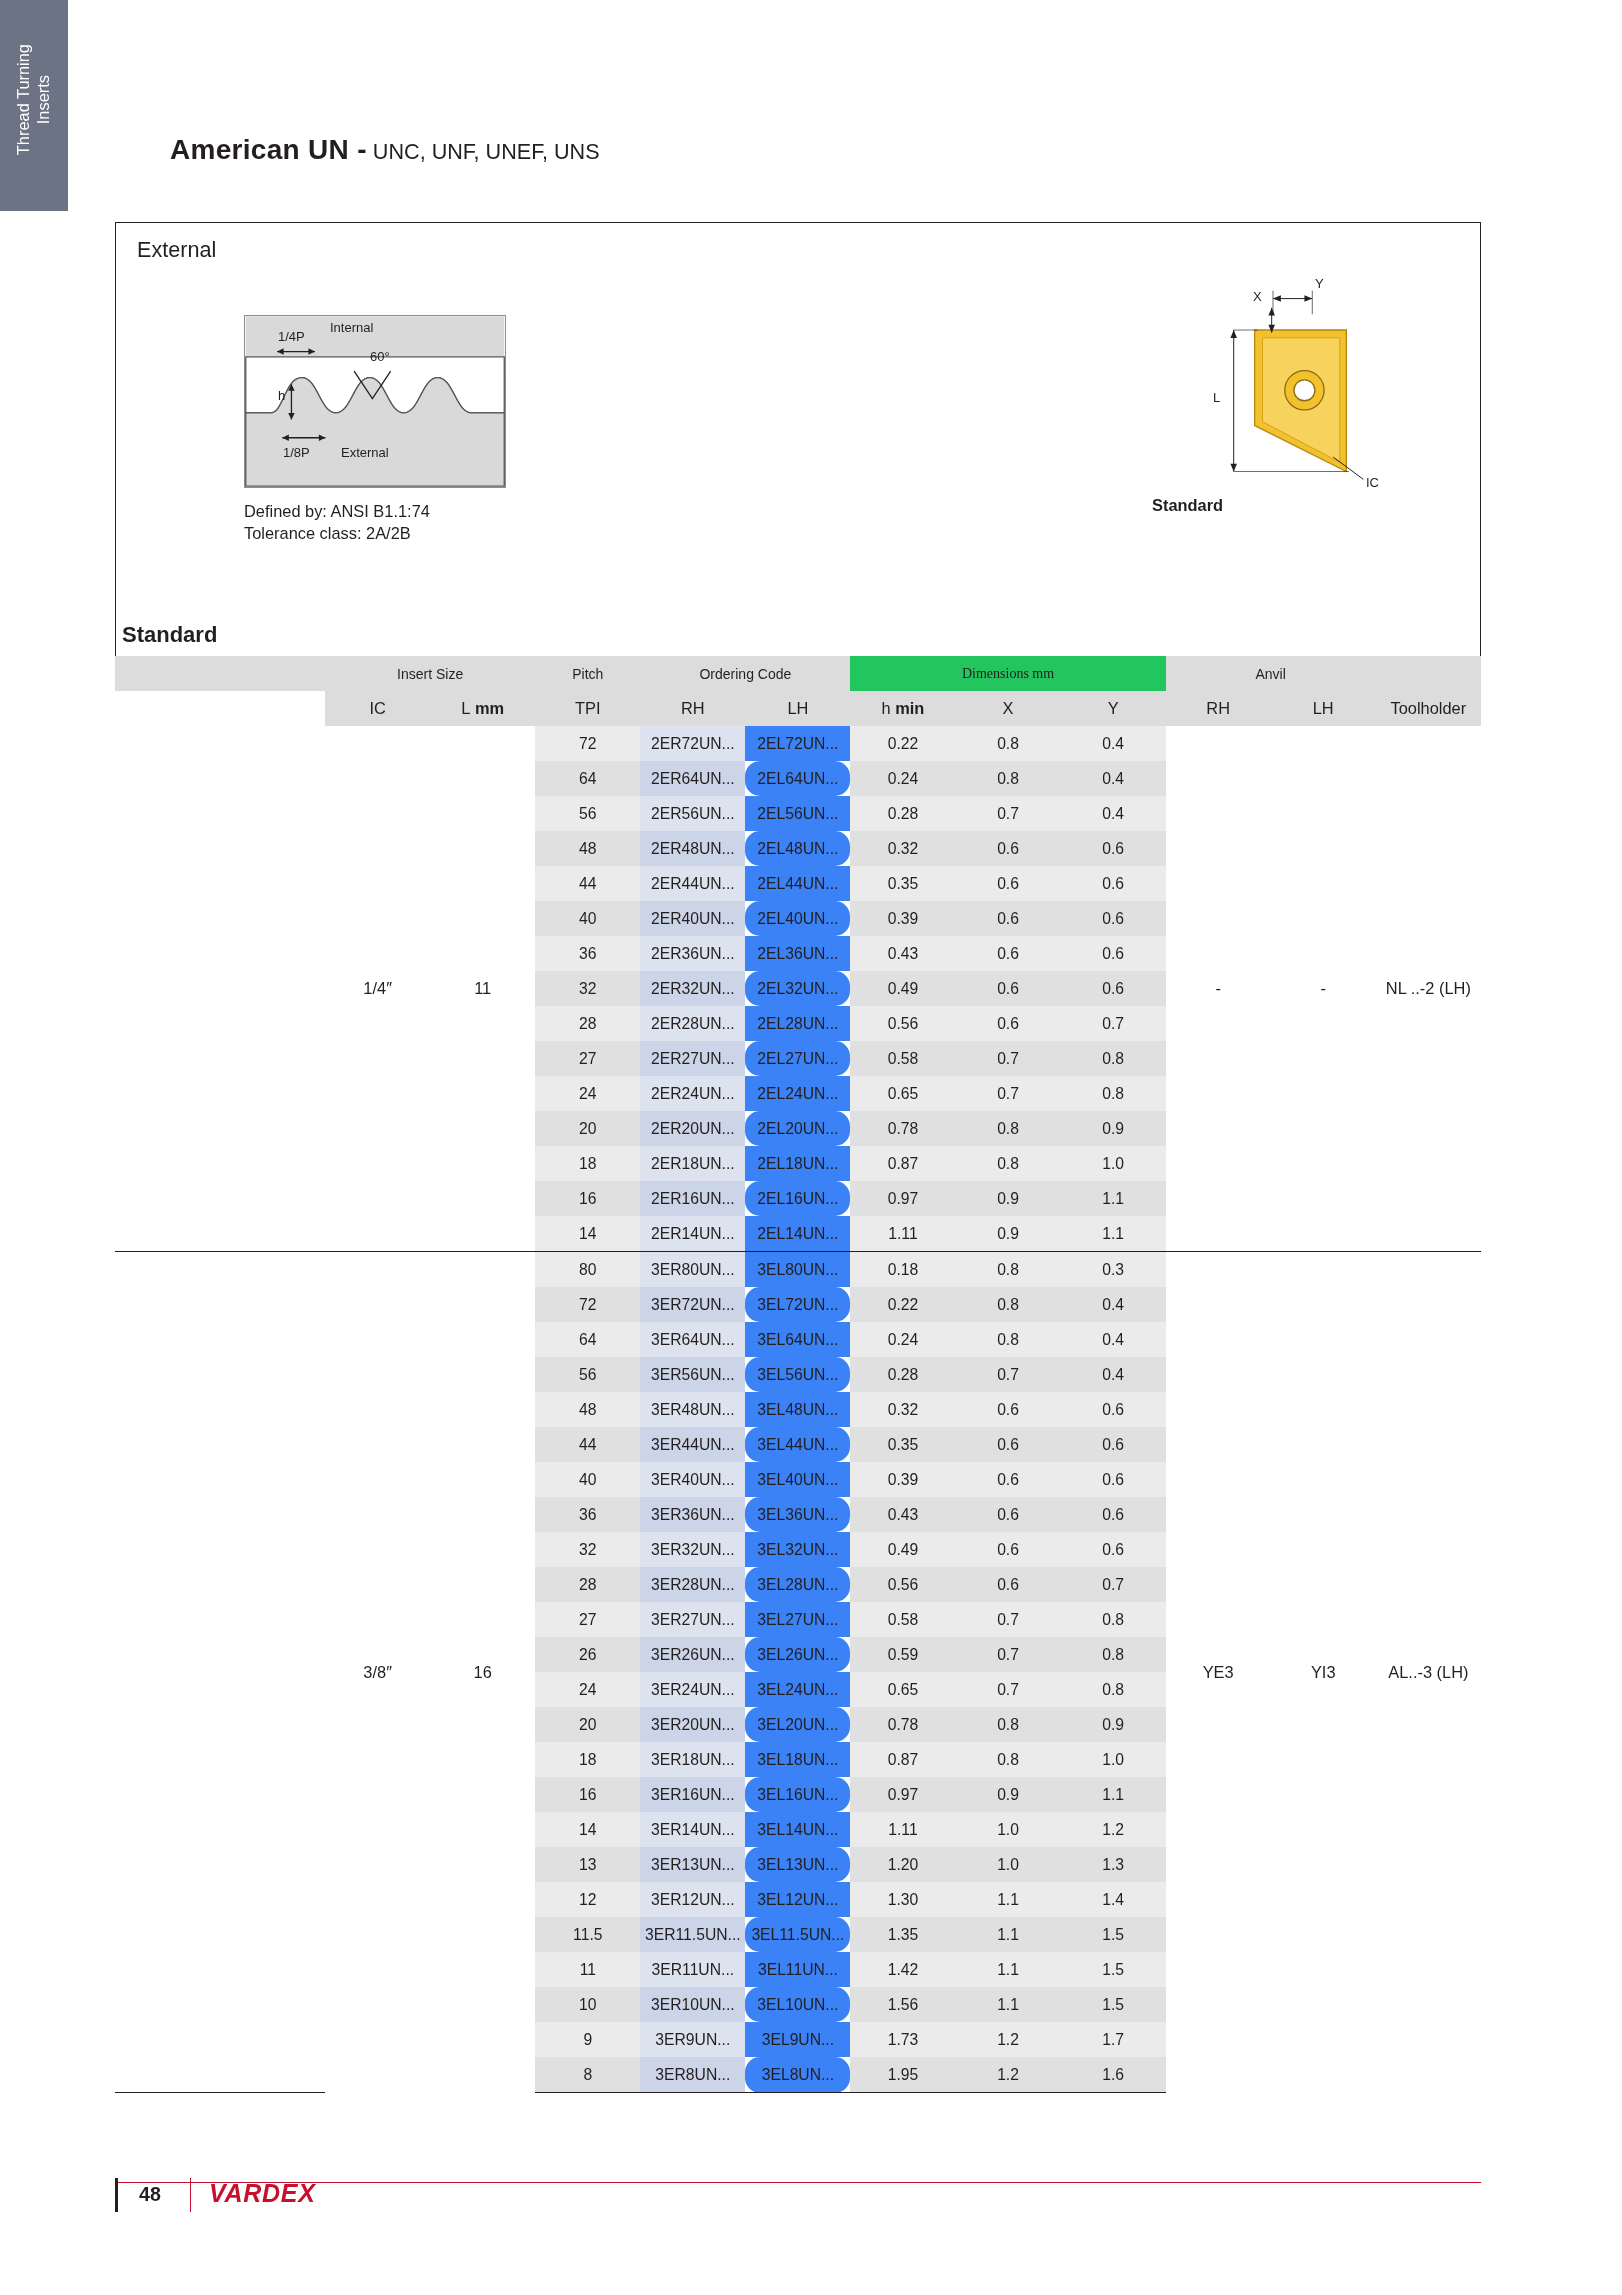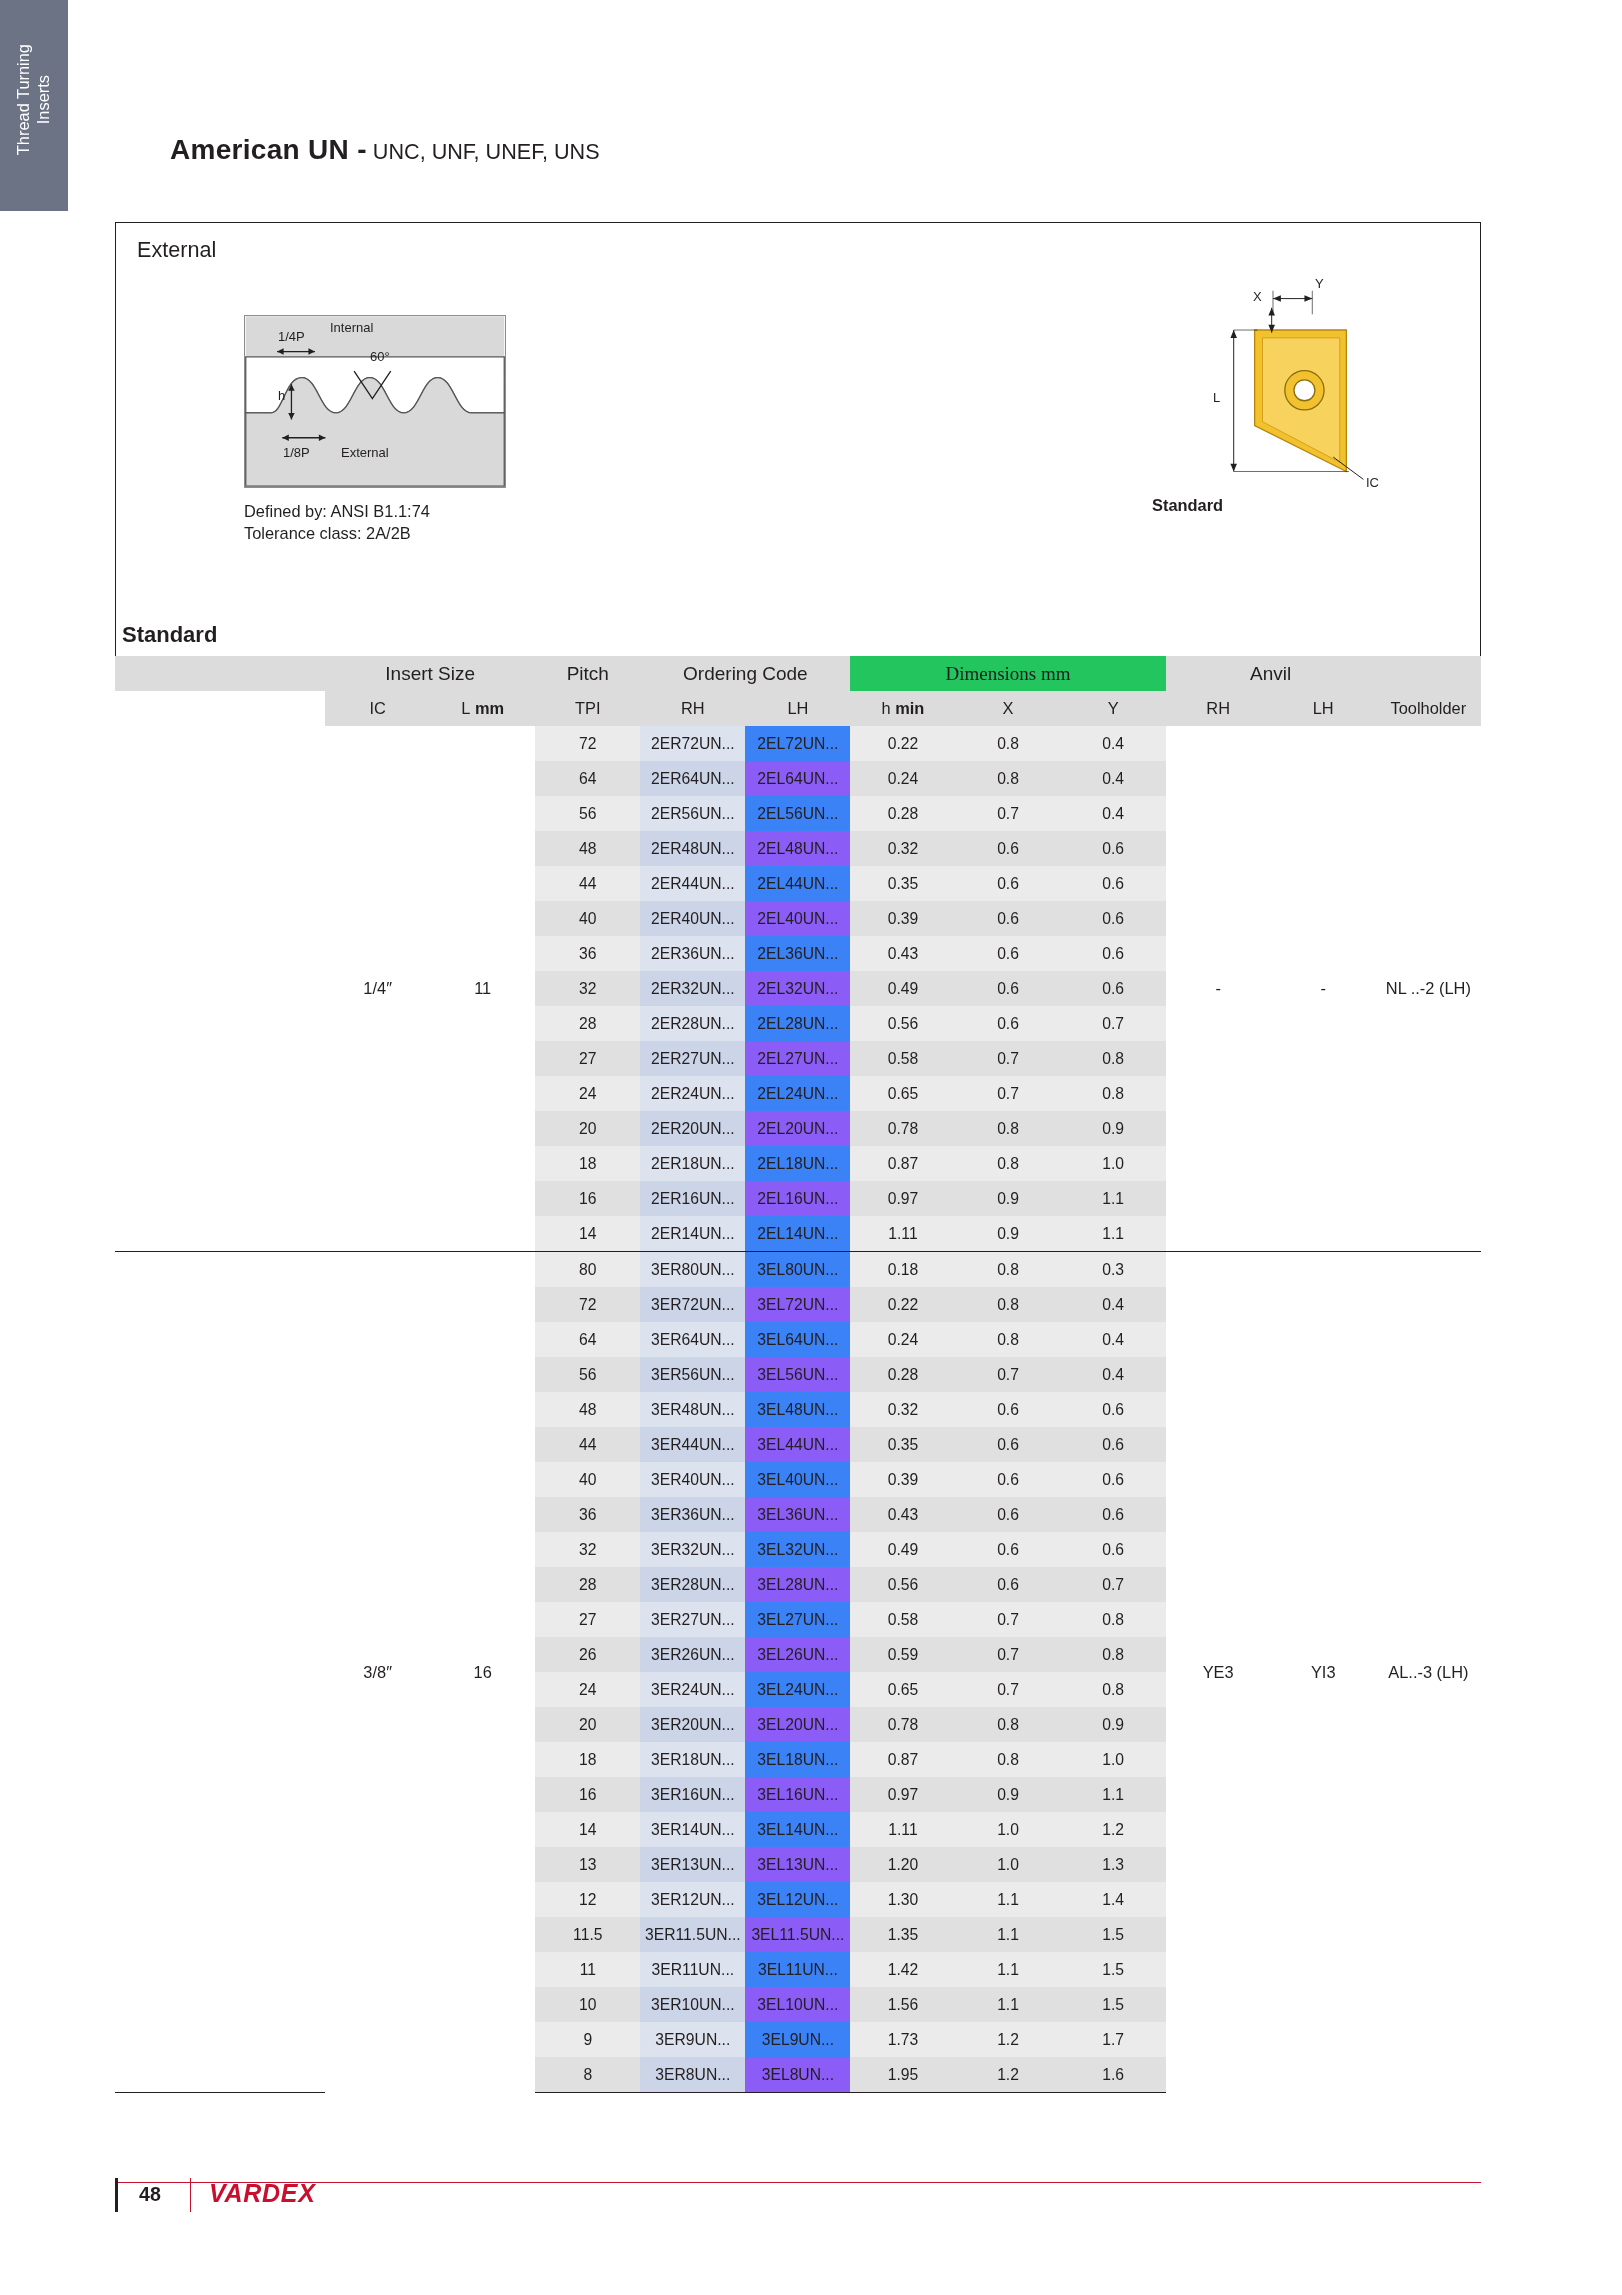--- a/index.html
+++ b/index.html
@@ -154,21 +154,21 @@
   }
   table.spec td, table.spec th {
     padding: 0;
     text-align: center;
     font-weight: normal;
     height: 35px;
     vertical-align: middle;
   }
   .grp-head td {
     background: #dcdcdc;
-    font-size: 19px;
+    font-size: 14px;
     height: 34px;
     color: #231f20;
   }
   .col-head td {
     background: #dcdcdc;
     font-size: 16.4px;
     height: 34px;
     font-weight: bold;
   }
   .col-head td .nb {
@@ -184,21 +184,21 @@
   .c-y       { width: 65px; background: #ebebeb; }
   .c-arh     { width: 79px; }
   .c-alh     { width: 79px; }
   .c-th      { width: 157px; }
 
   tr.alt .c-tpi,
   tr.alt .c-h,
   tr.alt .c-x,
   tr.alt .c-y { background: #e0e0e0; }
   tr.alt .c-rh { background: #ccd5e8; margin-top: 36px; }
-  tr.alt .c-lh { background: #8b5cf6; }
+  tr.alt .c-lh { background: #3b82f6; border-radius: 15px; }
 
   .grp-head .gh-ic   { background: #dcdcdc; }
   .grp-head .gh-pitch{ background: #dcdcdc; }
   .grp-head .gh-order{ background: #dcdcdc; }
   .grp-head .gh-dims { background: #22c55e; font-family: Liberation Serif, serif; }
   .grp-head .gh-anvil{ background: #dcdcdc; }
   .grp-head .gh-blank{ background: #dcdcdc; }
 
   .sep-top td { border-top: 1.3px solid #231f20; }
   .block-bottom td { border-bottom: 1.3px solid #231f20; }

